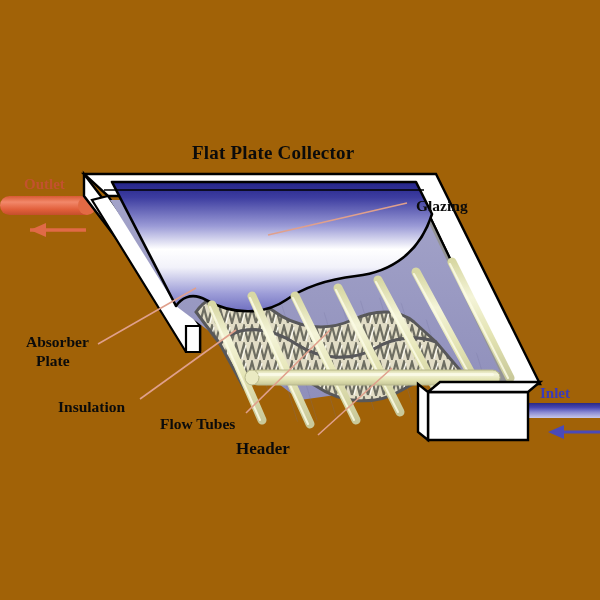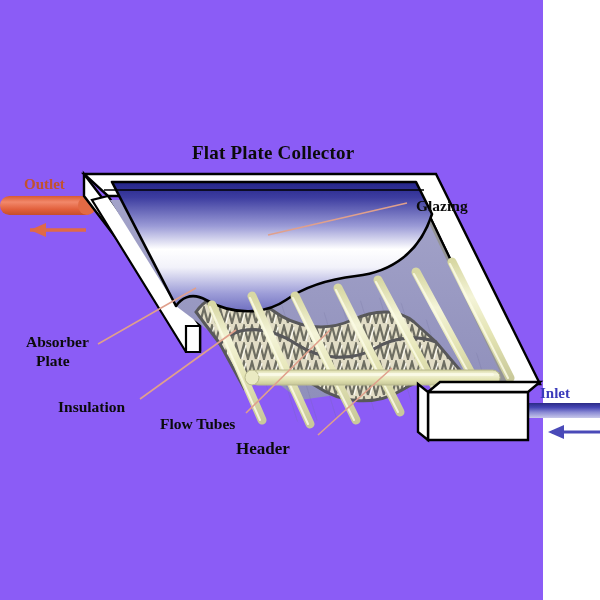--- a/index.html
+++ b/index.html
@@ -1,17 +1,17 @@
 <!DOCTYPE html>
 <html><head>
 <meta charset="utf-8">
 <style>
   html,body{margin:0;padding:0;background:#ffffff;}
   body{width:600px;height:600px;overflow:hidden;font-family:"Liberation Serif",serif;}
-  #stage{position:relative;width:543px;height:600px;background:#8b5cf6;}
+  #stage{position:relative;width:600px;height:600px;background:#a16207;}
   svg{display:block;}
   .lbl{font-family:"Liberation Serif",serif;font-weight:bold;fill:#0b0b0b;}
   .lbl-title{font-size:19px;letter-spacing:.2px;}
   .lbl-part{font-size:15.5px;}
   .lbl-out{font-size:15px;fill:#c2522e;font-weight:bold;}
   .lbl-in{font-size:15px;fill:#3b3bbb;font-weight:bold;}
   .leader{stroke:#e0a08c;stroke-width:1.6;fill:none;}
 </style>
 </head>
 <body>

